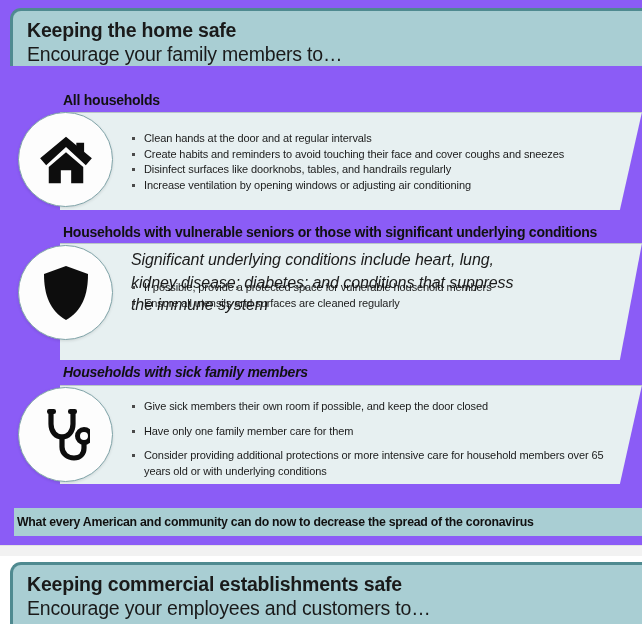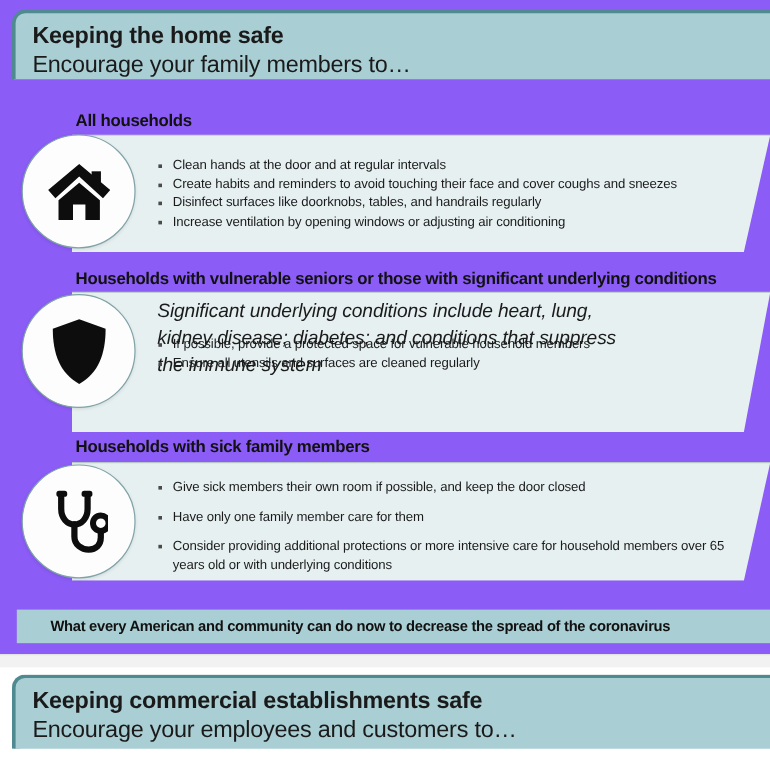--- a/index.html
+++ b/index.html
@@ -125,21 +125,21 @@
   
   #footer-strip {
     position: absolute;
     left: 14px;
     top: 508px;
     width: 628px;
     height: 28px;
     background: #a9ced3;
     display: flex;
     align-items: center;
-    padding-left: 28px;
+    padding-left: 3px;
     box-sizing: border-box;
   }
   #footer-strip .footer-text {
     font-size: 12.3px;
     font-weight: bold;
     color: #111111;
     letter-spacing: -0.25px;
     white-space: nowrap;
   }
 
@@ -213,21 +213,21 @@
     </span>
   </div>
 
   <div class="note-italic" style="left:131px; top:249px; width:390px;">Significant underlying conditions include heart, lung, kidney disease; diabetes; and conditions that suppress the immune system</div>
 
   <ul class="bullets" style="left:131px; top:280px; width:500px;">
     <li>If possible, provide a protected space for vulnerable household members</li>
     <li>Ensure all utensils and surfaces are cleaned regularly</li>
   </ul>
 
-  <div class="section-heading" style="left:63px; top:364px;">Households with sick family members</div>
+  <div class="section-heading" style="left:63px; top:364px;font-style:italic;">Households with sick family members</div>
 
   <div class="panel slant" style="left:60px; top:385px; width:582px; height:99px;"></div>
 
   <div class="icon-circle" style="left:18px; top:387px; width:93px; height:93px;">
     <span>
       <svg width="48" height="54" viewBox="0 0 48 54" aria-hidden="true">
         <g fill="none" stroke="#0d0d0d" stroke-width="5.2" stroke-linecap="round">
           <path d="M9 4 L9 16 C9 24 14 29 20 29 C26 29 31 24 31 16 L31 4"></path>
           <path d="M20 29 L20 39 C20 46 26 50 32 50 C38 50 42 46 42 40 L42 36"></path>
         </g>

